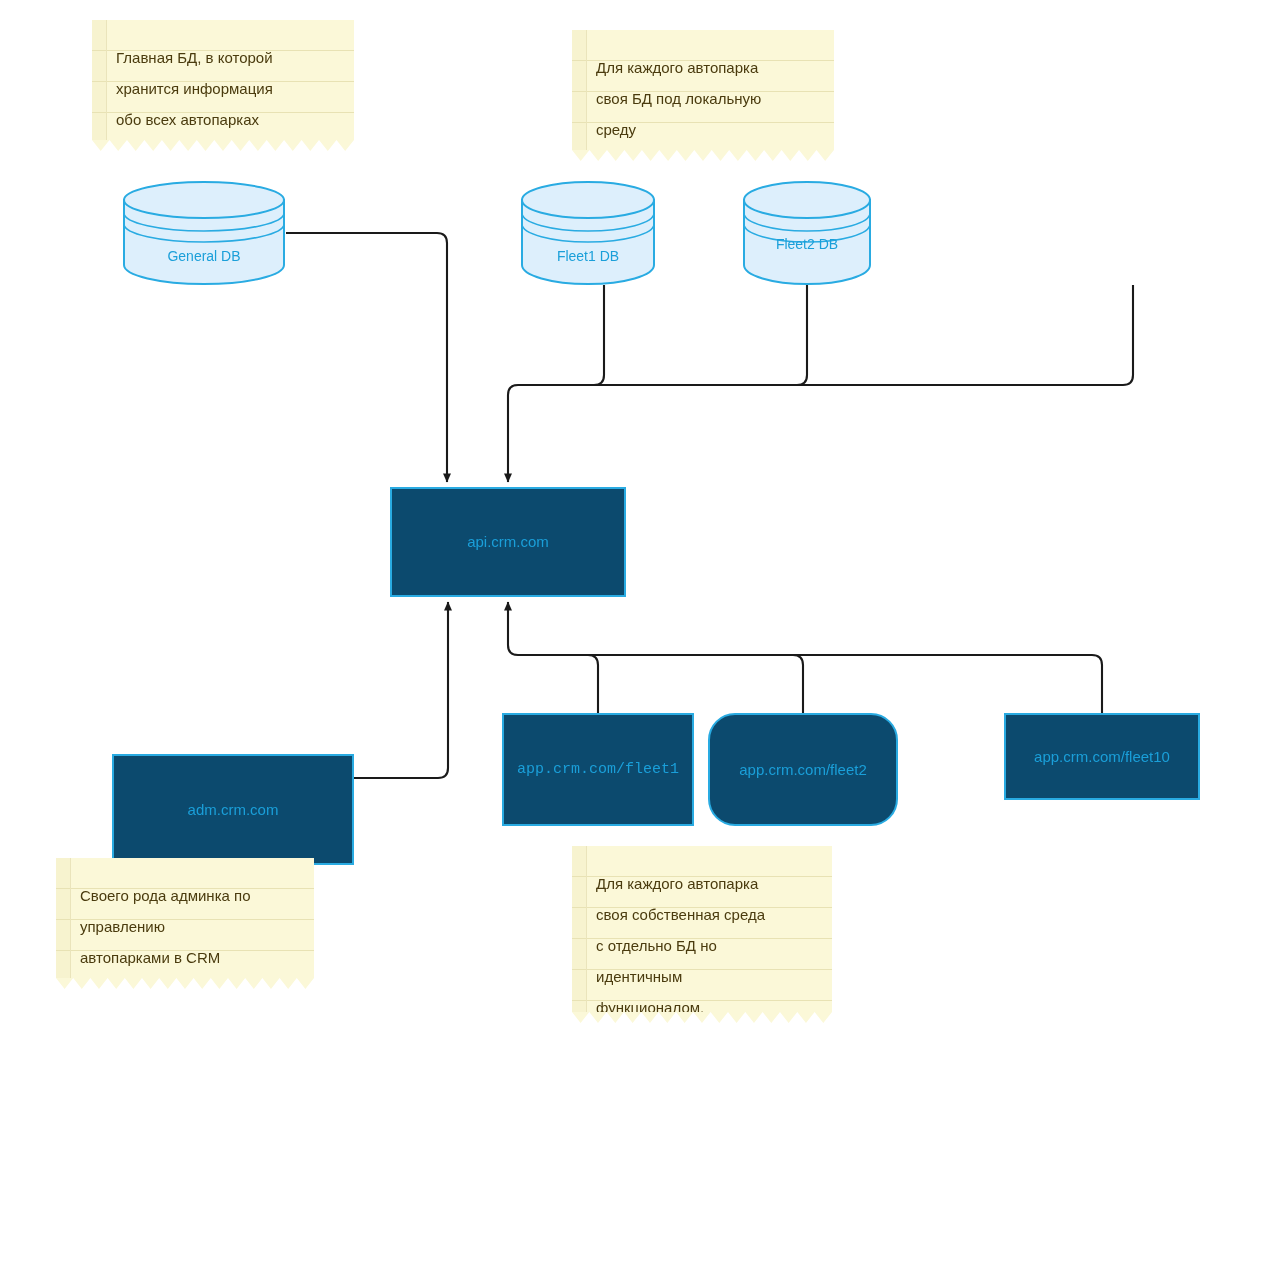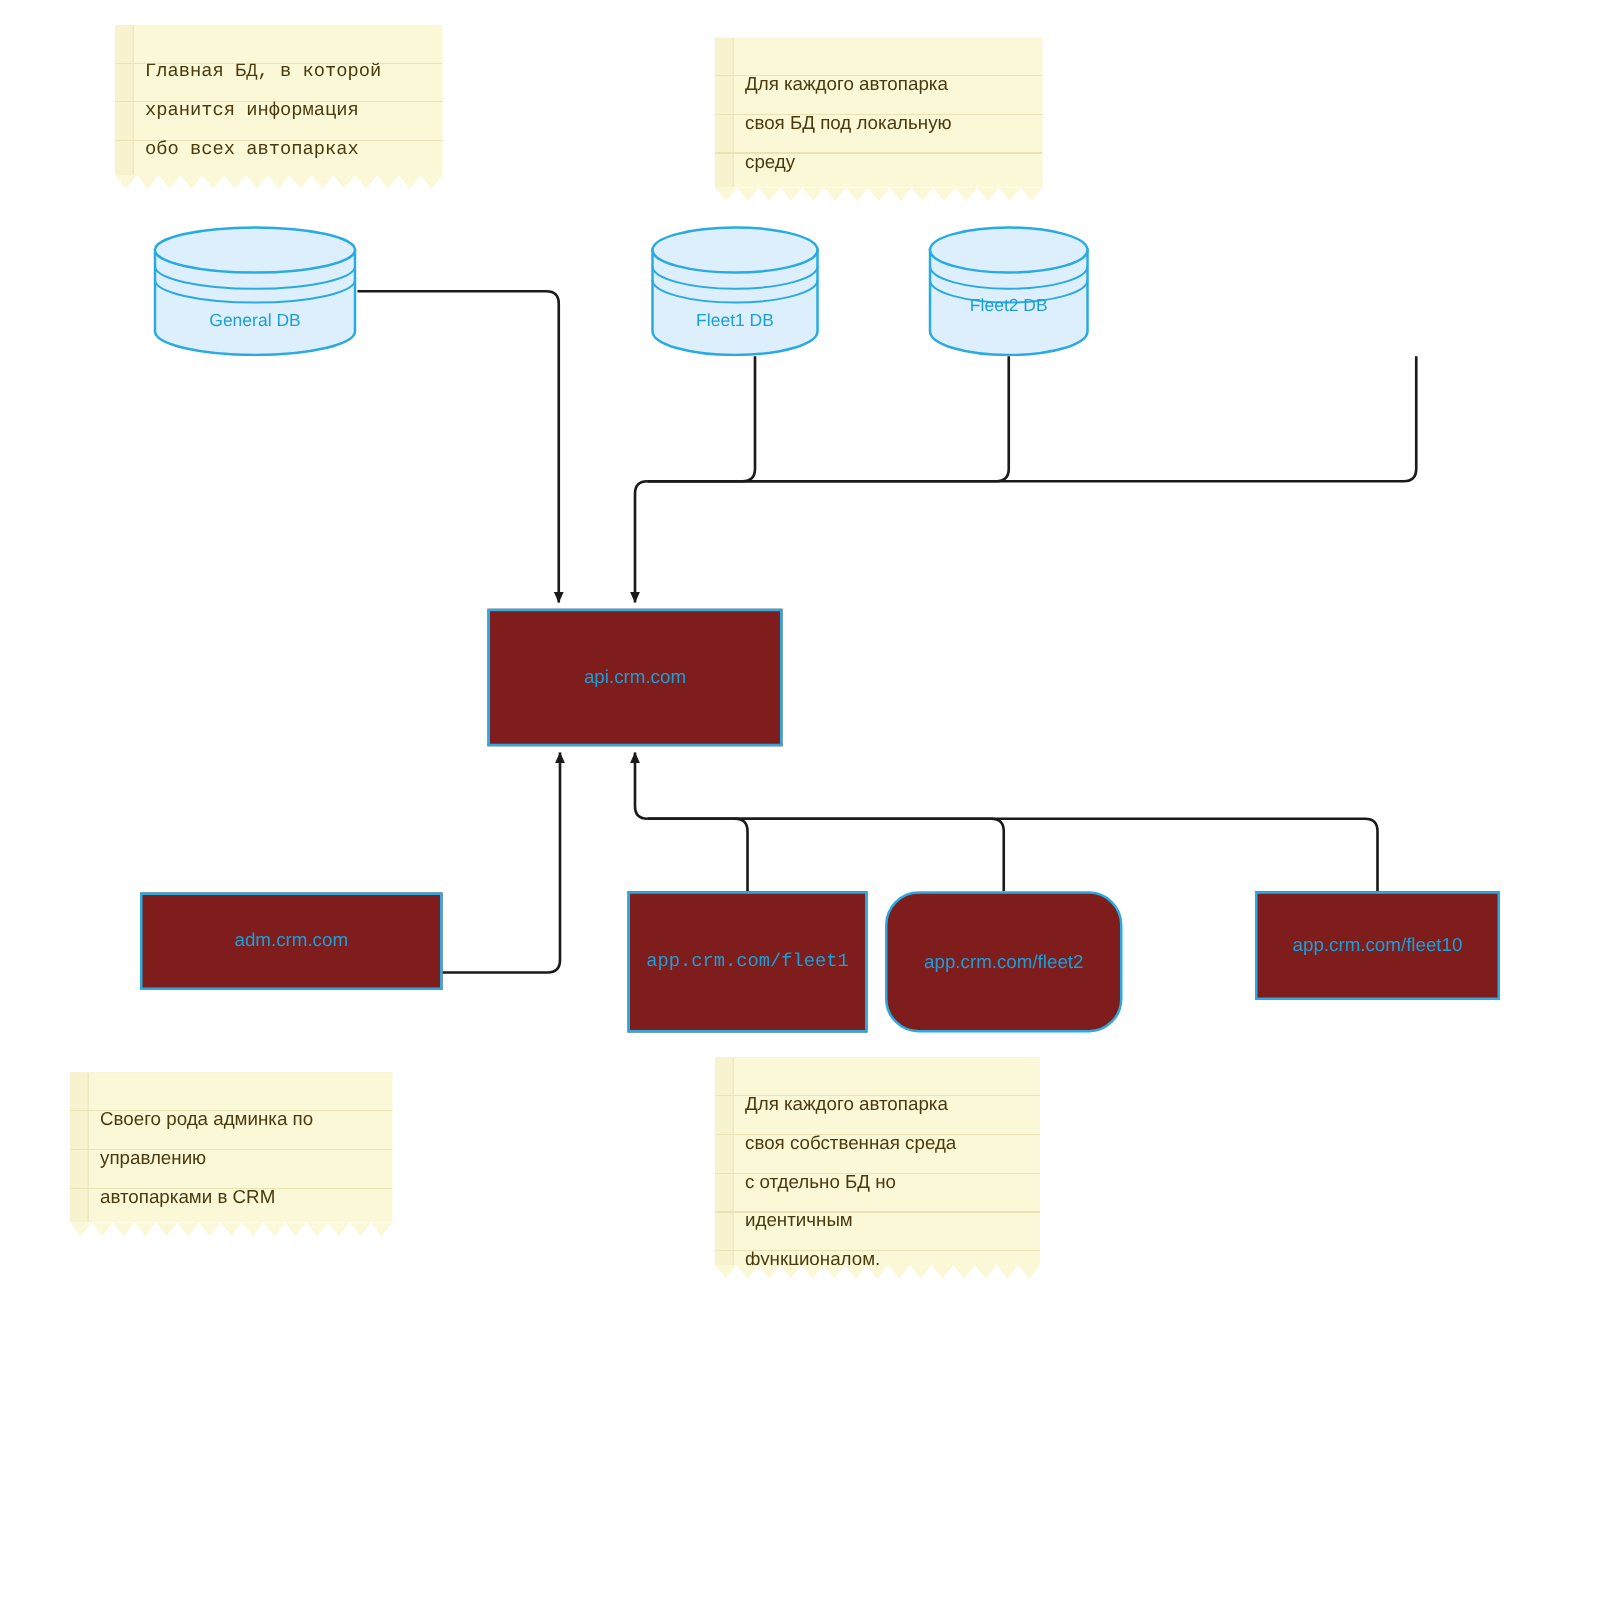--- a/index.html
+++ b/index.html
@@ -29,21 +29,21 @@
     width: 1280px;
     height: 1280px;
     pointer-events: none;
   }
   .layer-svg * { pointer-events: auto; }
 
   
   .node-box {
     position: absolute;
     box-sizing: border-box;
-    background: #7f1d1d;
+    background: #0c4a6e;
     border: 2px solid #29abe2;
     display: flex;
     align-items: center;
     justify-content: center;
   }
   .node-label {
     color: #1a9fd9;
     font-size: 15px;
     line-height: 1.2;
     text-align: center;
@@ -172,38 +172,38 @@
       <path d="M2,44 A63,18 0 0 0 128,44" fill="none" stroke="#29abe2" stroke-width="1.6"></path>
     </svg>
     <div class="db-label" style="top:56px;text-align:center;">Fleet2 DB</div>
   </div>
 
 
   <div class="node-box" style="left:390px; top:487px; width:236px; height:110px;">
     <span class="node-label">api.crm.com</span>
   </div>
 
-  <div class="node-box" style="left:112px; top:714px; width:242px; height:78px;">
+  <div class="node-box" style="left:112px; top:754px; width:242px; height:111px;">
     <span class="node-label">adm.crm.com</span>
   </div>
 
   <div class="node-box" style="left:502px; top:713px; width:192px; height:113px;font-family:Liberation Mono, monospace;">
     <span class="node-label">app.crm.com/fleet1</span>
   </div>
 
   <div class="node-box" style="left:708px; top:713px; width:190px; height:113px;border-radius:27px;">
     <span class="node-label">app.crm.com/fleet2</span>
   </div>
 
   <div class="node-box" style="left:1004px; top:713px; width:196px; height:87px;">
     <span class="node-label">app.crm.com/fleet10</span>
   </div>
 
   <div class="note" style="left:92px; top:20px; width:262px;">
-    <div class="note-body" style="height:120px;font-family:Liberation Mono, monospace;">
+    <div class="note-body" style="height:120px;">
       <div class="note-margin2"></div>
       <div class="note-rules"></div>
       <div class="note-margin"></div>
       <div class="note-text">Главная БД, в которой
 хранится информация
 обо всех автопарках</div>
     </div>
     <svg class="note-zigzag" viewBox="0 0 262 12" width="262" height="12" preserveAspectRatio="none">
       <path d="M0,0 L8.7,11 L17.5,0 L26.2,11 L35,0 L43.7,11 L52.4,0 L61.2,11 L69.9,0 L78.6,11 L87.3,0 L96.1,11 L104.8,0 L113.5,11 L122.3,0 L131,11 L139.7,0 L148.5,11 L157.2,0 L165.9,11 L174.7,0 L183.4,11 L192.1,0 L200.8,11 L209.6,0 L218.3,11 L227,0 L235.8,11 L244.5,0 L253.2,11 L262,0 L262,0 L0,0 Z" fill="#fbf8d8"></path>
     </svg>

